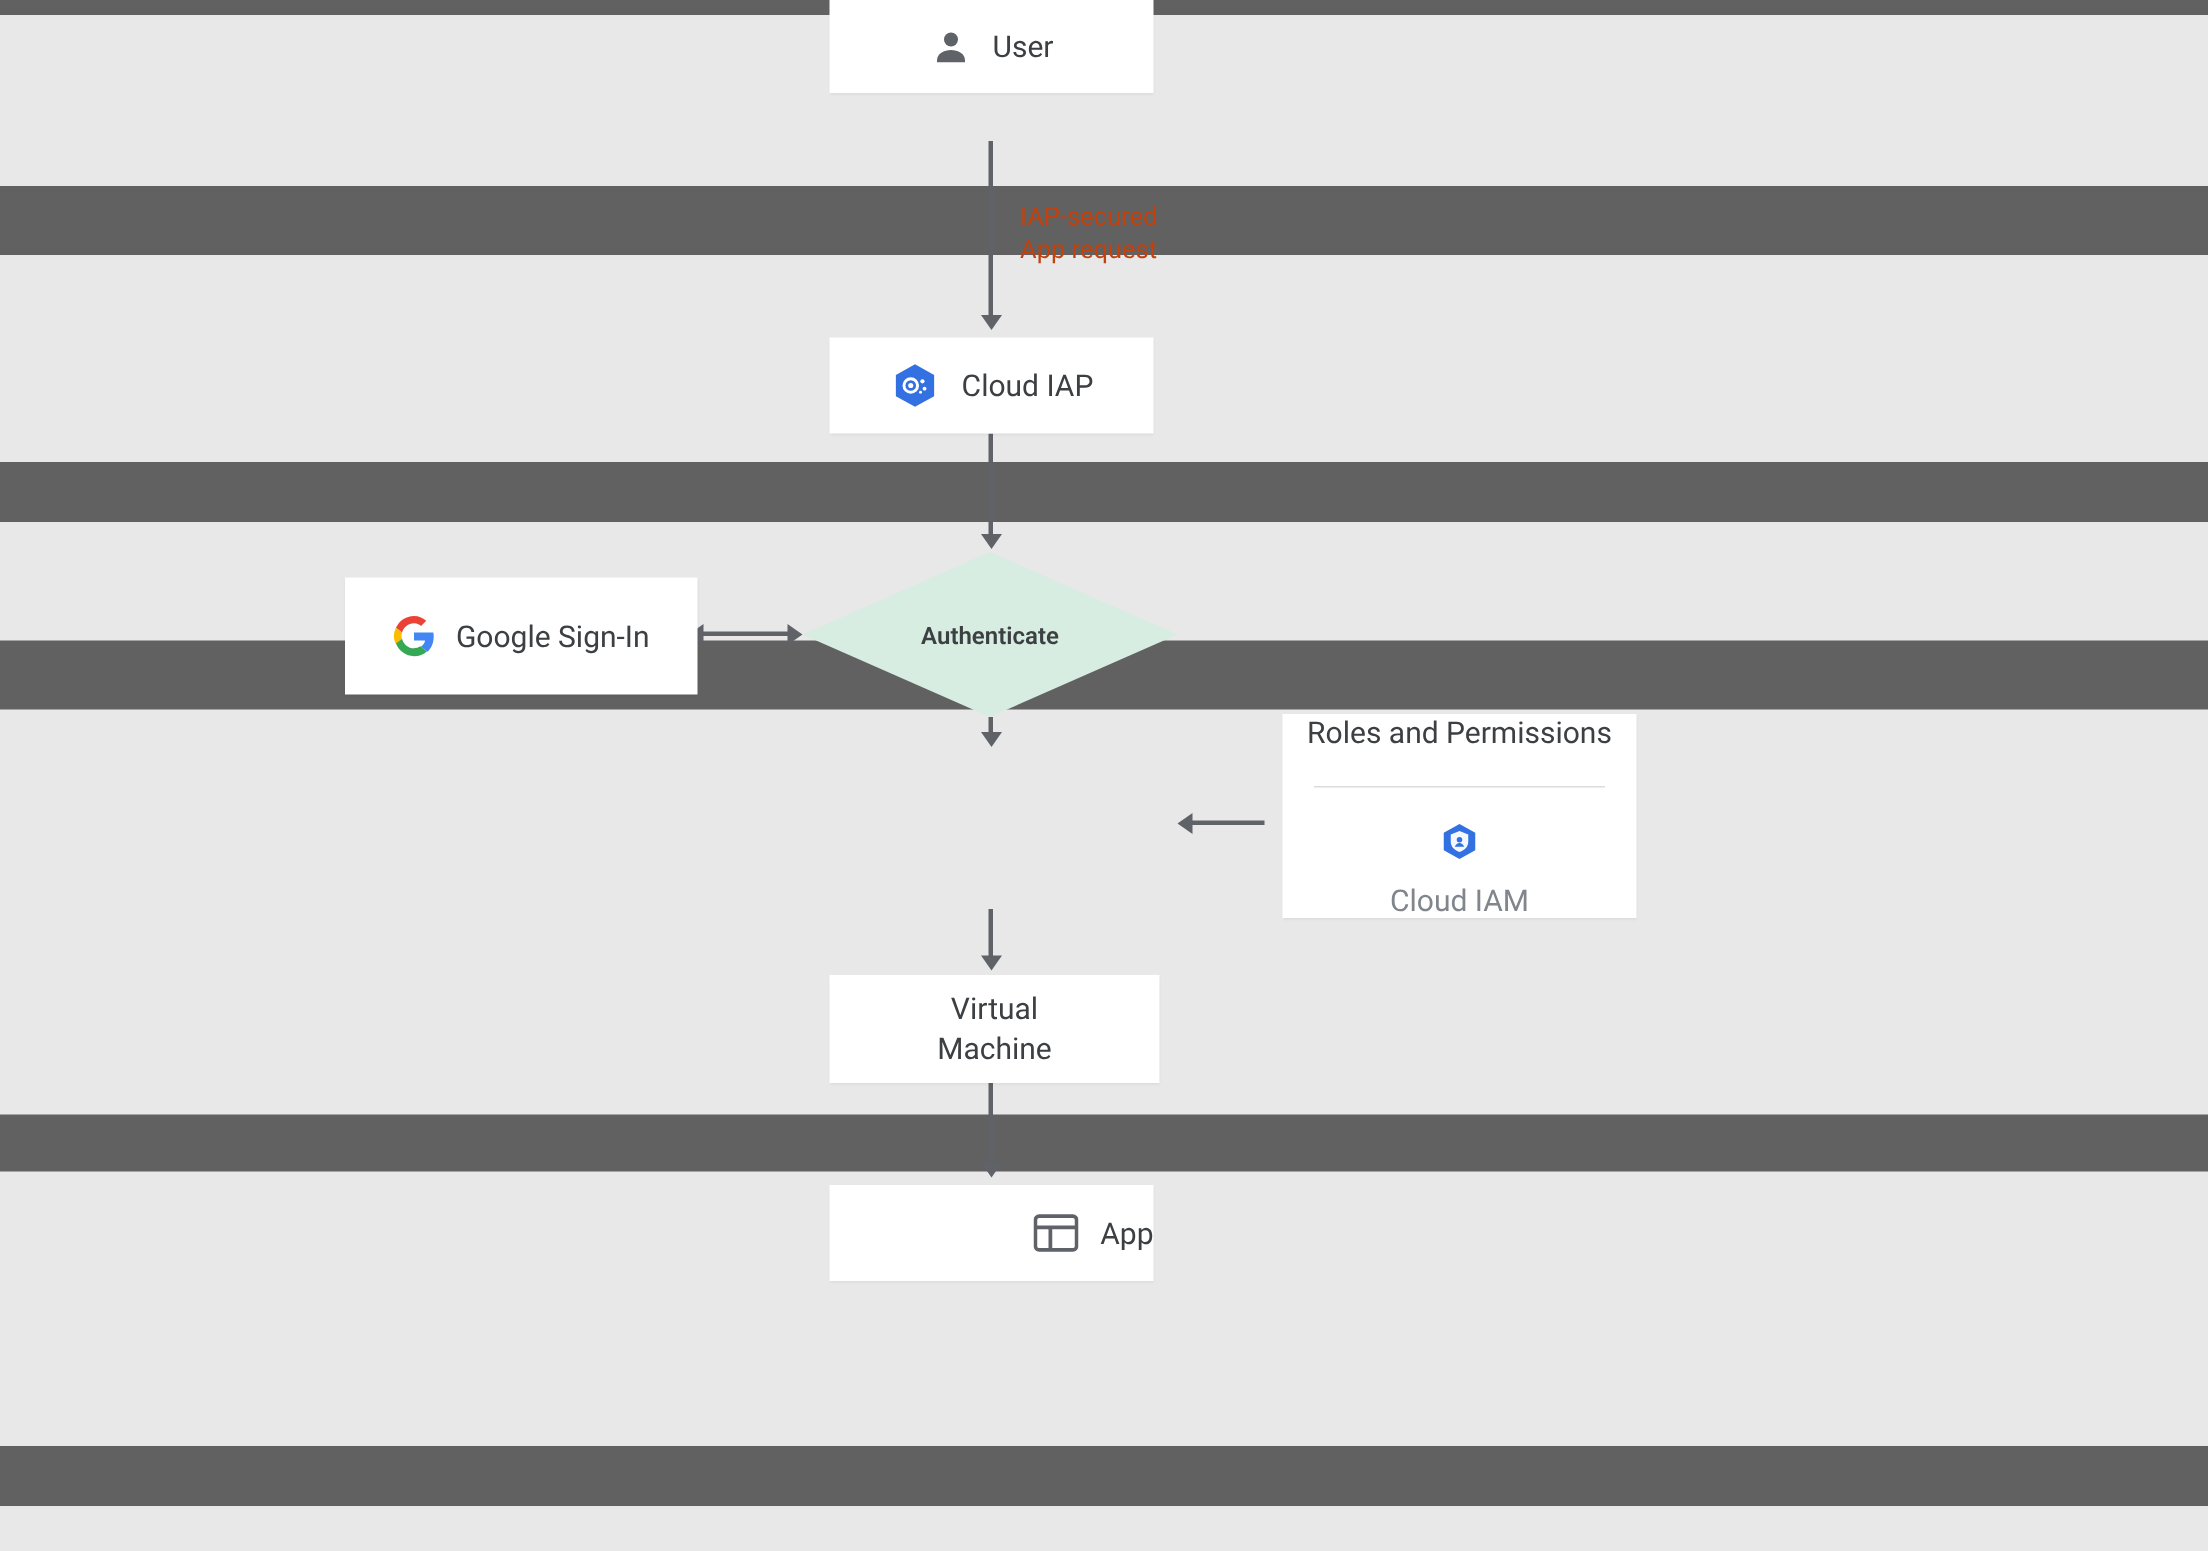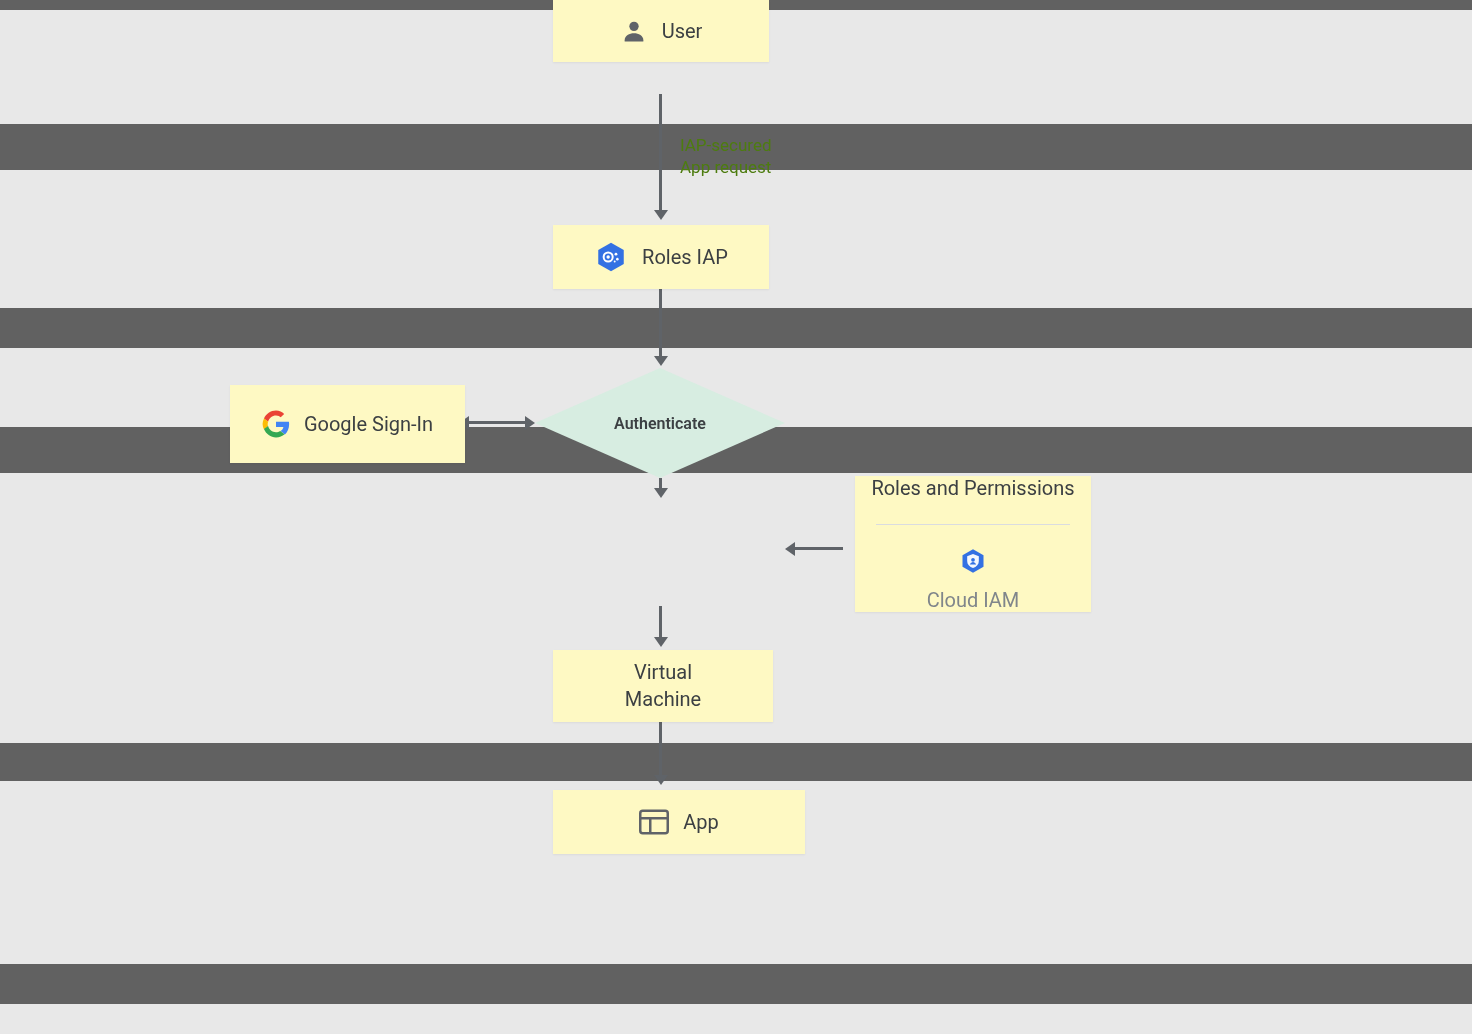--- a/index.html
+++ b/index.html
@@ -5,38 +5,38 @@
     * { margin:0; padding:0; box-sizing:border-box; }
     body { background:#e8e8e8; font-family:-apple-system,BlinkMacSystemFont,"Segoe UI",Roboto,sans-serif; }
     .canvas { position:relative; width:1472px; height:1034px; }
     .band { position:absolute; left:0; right:0; background:#616161; }
     .b0 { top:0; height:10px; }
     .b1 { top:124px; height:46px; }
     .b2 { top:308px; height:40px; }
     .b3 { top:427px; height:46px; }
     .b4 { top:743px; height:38px; }
     .b5 { top:964px; height:40px; }
-    .box { position:absolute; background:#fef9c3; display:flex; align-items:center; justify-content:center; gap:14px; box-shadow:0 1px 2px rgba(0,0,0,0.06); }
+    .box { position:absolute; background:#ffffff; display:flex; align-items:center; justify-content:center; gap:14px; box-shadow:0 1px 2px rgba(0,0,0,0.06); }
     .box span { font-size:20px; color:#3c4043; text-align:center; line-height:1.35; }
     .user     { left:550; top:32;  width:216px; height:62px; left:553px; }
     .iap      { left:553px; top:225px; width:216px; height:64px; }
     .signin   { left:230px; top:385px; width:235px; height:78px; }
     .vm       { left:553px; top:650px; width:220px; height:72px; flex-direction:column; }
-    .app      { left:553px; top:790px; width:252px; height:64px; }
+    .app      { left:553px; top:790px; width:216px; height:64px;justify-content:flex-end; }
     .roles    { left:855px; top:476px; width:236px; height:136px; flex-direction:column; padding:14px 0;align-items:center; }
     .roles .split { width:82%; border-top:1px solid #dadce0; margin:8px 0; }
     .roles .iamrow { display:flex; align-items:center; gap:12px;flex-direction:column; }
     .roles .iamrow span { color:#80868b; }
     .roles-title { font-size:19px; }
     .diamond { position:absolute; left:535px; width:250px; height:110px; display:flex; align-items:center; justify-content:center; }
     .diamond::before { content:""; position:absolute; inset:0; background:#d7ede1; clip-path:polygon(50% 0,100% 50%,50% 100%,0 50%); }
     .diamond span { position:relative; font-size:16px; font-weight:600; color:#3c4043; }
     .auth  { top:368px; }
     .authz { top:496px; }
-    .edgelabel { position:absolute; left:680px; font-size:17px; color:#4d7c0f; line-height:1.3; }
+    .edgelabel { position:absolute; left:680px; font-size:17px; color:#c2410c; line-height:1.3; }
     .lbl1 { top:134px; }
     .arrow { position:absolute; background:#5F6368; }
     .arrow::after { content:""; position:absolute; width:0; height:0; }
     .down::after  { left:50%; bottom:-8px; transform:translateX(-50%); border-left:7px solid transparent; border-right:7px solid transparent; border-top:10px solid #5F6368; }
     .right::after { right:-8px; top:50%; transform:translateY(-50%); border-top:7px solid transparent; border-bottom:7px solid transparent; border-left:10px solid #5F6368; }
     .left::after  { left:-8px; top:50%; transform:translateY(-50%); border-top:7px solid transparent; border-bottom:7px solid transparent; border-right:10px solid #5F6368; }
     .leftend::before { content:""; position:absolute; left:-8px; top:50%; transform:translateY(-50%); border-top:7px solid transparent; border-bottom:7px solid transparent; border-right:10px solid #5F6368; }
     .a1 { left:659px; top:94px;  width:3px; height:118px; }
     .a2 { left:659px; top:289px; width:3px; height:69px; }
     .a3 { left:659px; top:478px; width:3px; height:12px; }
@@ -80,21 +80,21 @@
 
   <div class="box iap">
     <svg class="icon" width="34" height="34" viewBox="0 0 24 24">
         <polygon points="12,2 21,7 21,17 12,22 3,17 3,7" fill="#3371E3"></polygon>
         <circle cx="10" cy="12" r="3.2" fill="none" stroke="#fff" stroke-width="1.4"></circle>
         <circle cx="10" cy="12" r="1.2" fill="#fff"></circle>
         <circle cx="15.5" cy="10" r="1" fill="#fff"></circle>
         <circle cx="16.5" cy="13.5" r="0.9" fill="#fff"></circle>
         <circle cx="14.6" cy="15.2" r="0.7" fill="#fff"></circle>
       </svg>
-    <span>Roles IAP</span>
+    <span>Cloud IAP</span>
   </div>
 
   <div class="box signin">
     <svg class="icon" width="28" height="28" viewBox="0 0 48 48">
         <path fill="#EA4335" d="M24 9.5c3.9 0 6.6 1.7 8.1 3.1l5.9-5.9C34.6 3.3 29.9 1 24 1 14.8 1 6.9 6.6 3.4 14.7l7 5.4C12.1 14 17.5 9.5 24 9.5z"></path>
         <path fill="#4285F4" d="M46.5 24.5c0-1.6-.1-3.1-.4-4.5H24v9h12.7c-.6 3-2.3 5.5-4.9 7.2l7.5 5.8C43.8 38 46.5 31.9 46.5 24.5z"></path>
         <path fill="#FBBC05" d="M10.4 28c-.5-1.3-.7-2.6-.7-4s.3-2.7.7-4l-7-5.4C1.9 17.8 1 20.8 1 24s.9 6.2 2.4 9.3z"></path>
         <path fill="#34A853" d="M24 47c6 0 11-2 14.7-5.4l-7.5-5.8c-2 1.4-4.7 2.2-7.2 2.2-6.5 0-11.9-4.5-13.6-10.7l-7 5.4C6.9 41.4 14.8 47 24 47z"></path>
       </svg>
     <span>Google Sign-In</span>

